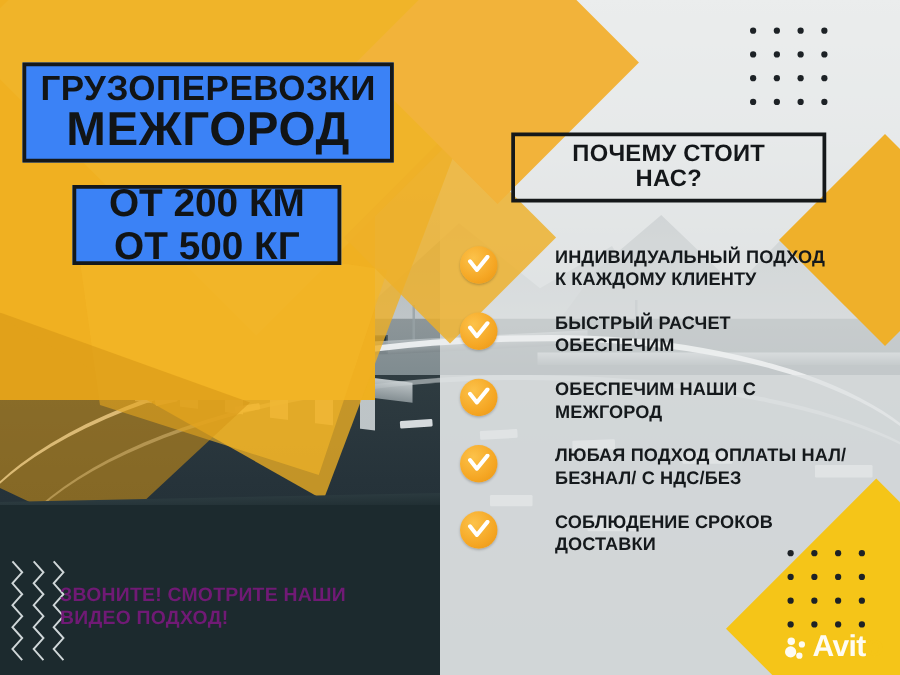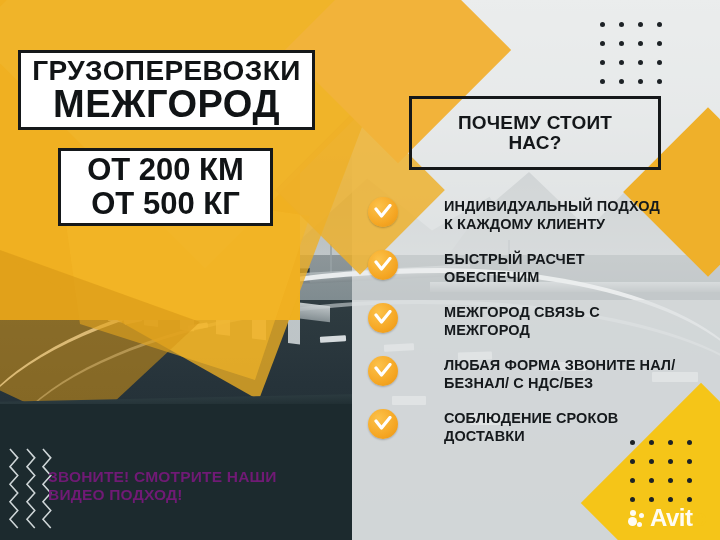--- a/index.html
+++ b/index.html
@@ -223,21 +223,21 @@
     left: 8px; top: 448px;
     width: 46px; height: 86px;
     display: flex;
     gap: 4px;
   }
   .waves svg { display: block; }
 
   
   .box {
     position: absolute;
-    background: #ffffff;
+    background: #3b82f6;
     border: 3px solid #15181a;
     box-sizing: border-box;
     text-align: center;
     color: #111416;
   }
   .box-title {
     left: 18px; top: 50px; width: 297px; height: 80px;
     display: flex; flex-direction: column;
     align-items: center; justify-content: center;
     padding: 4px 6px;
@@ -250,35 +250,35 @@
     white-space: nowrap;
   }
   .t-line2 {
     font-size: 38px;
     font-weight: 700;
     letter-spacing: .5px;
     line-height: 1.02;
     white-space: nowrap;
   }
   .box-specs {
-    left: 58px; top: 148px; width: 215px; height: 78px;
+    left: 58px; top: 148px; width: 215px; height: 64px;
     display: flex; flex-direction: column;
     align-items: center; justify-content: center;
     gap: 1px;
   }
   .s-line {
     font-size: 31px;
     font-weight: 700;
     line-height: 1.04;
     white-space: nowrap;
   }
 
   
   .box-why {
-    left: 409px; top: 96px; width: 252px; height: 74px;
+    left: 409px; top: 106px; width: 252px; height: 56px;
     display: flex; flex-direction: column;
     align-items: center; justify-content: center;
     background: transparent;
     border: 3px solid #15181a;
     line-height: 1.06;
   }
   .why-line {
     font-size: 19px;
     font-weight: 700;
     color: #14171a;
@@ -518,33 +518,33 @@
       </div>
     </div>
 
     <div class="bullet">
       <div class="check">
         <svg width="18" height="16" viewBox="0 0 18 16">
             <path d="M2 5 L7.5 12 L16 1.5" fill="none" stroke="#ffffff" stroke-width="3.2" stroke-linecap="round" stroke-linejoin="round"></path>
           </svg>
       </div>
       <div class="bullet-text">
-        <div>МЕЖГОРОД СВЯЗЬ С</div>
+        <div>ОБЕСПЕЧИМ НАШИ С</div>
         <div>МЕЖГОРОД</div>
       </div>
     </div>
 
     <div class="bullet">
       <div class="check">
         <svg width="18" height="16" viewBox="0 0 18 16">
             <path d="M2 5 L7.5 12 L16 1.5" fill="none" stroke="#ffffff" stroke-width="3.2" stroke-linecap="round" stroke-linejoin="round"></path>
           </svg>
       </div>
       <div class="bullet-text">
-        <div>ЛЮБАЯ ФОРМА ЗВОНИТЕ НАЛ/</div>
+        <div>ЛЮБАЯ ПОДХОД ОПЛАТЫ НАЛ/</div>
         <div>БЕЗНАЛ/ С НДС/БЕЗ</div>
       </div>
     </div>
 
     <div class="bullet">
       <div class="check">
         <svg width="18" height="16" viewBox="0 0 18 16">
             <path d="M2 5 L7.5 12 L16 1.5" fill="none" stroke="#ffffff" stroke-width="3.2" stroke-linecap="round" stroke-linejoin="round"></path>
           </svg>
       </div>

